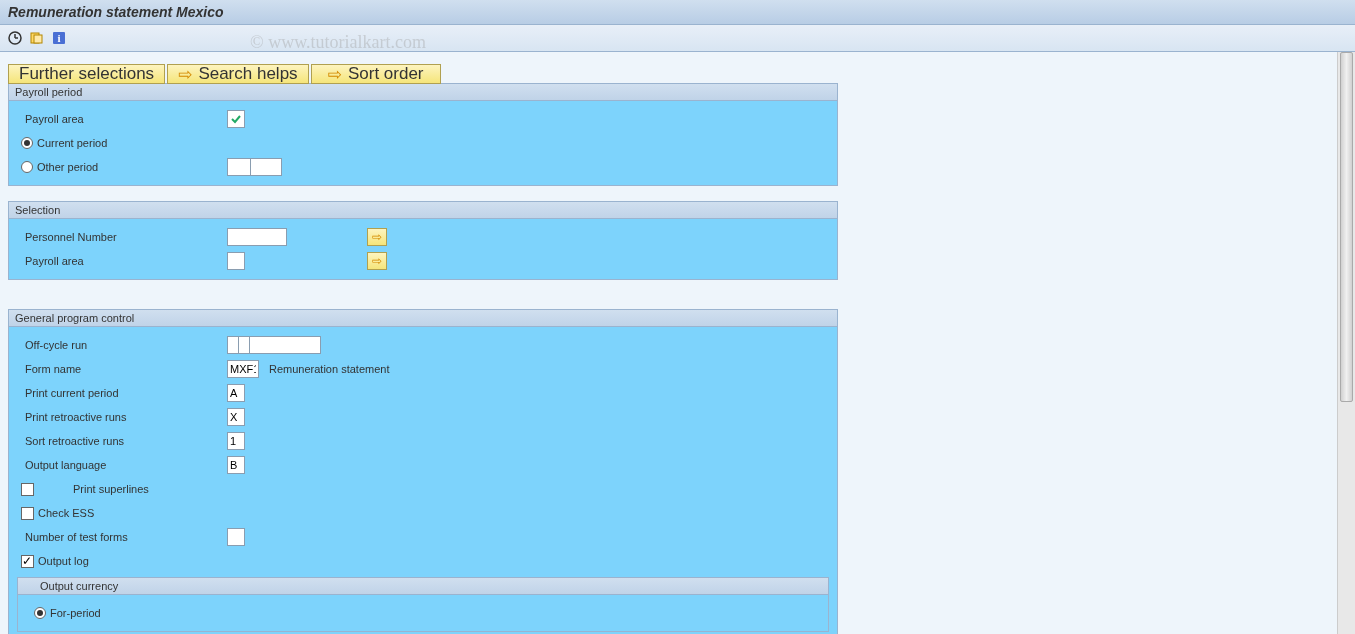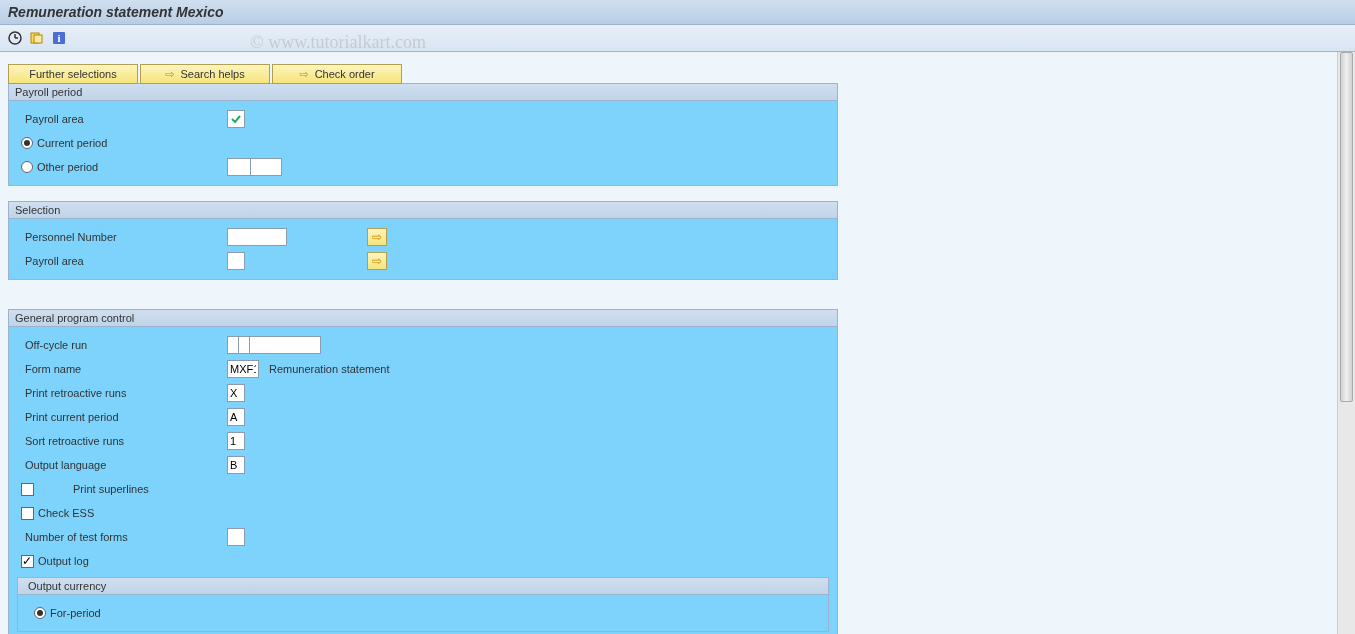--- a/index.html
+++ b/index.html
@@ -62,21 +62,21 @@
   }
   .button-row {
     display: flex;
     gap: 2px;
     margin-bottom: 0px;
   }
   .yellow-btn {
     background: linear-gradient(to bottom, #fdf4bf 0%, #f5e57a 100%);
     border: 1px solid #b0a050;
     padding: 2px 10px;
-    font-size: 11px;
+    font-size: 17px;
     display: inline-flex;
     align-items: center;
     gap: 6px;
     cursor: pointer;
     color: #333;
     height: 20px;
   }
   .yellow-btn.wide { min-width: 130px; justify-content: center; }
   .groupbox {
     border: 1px solid #9ab3cf;
@@ -253,21 +253,21 @@
   <div class="button-row">
     <button class="yellow-btn wide">
       <span>Further selections</span>
     </button>
     <button class="yellow-btn wide">
       <span style="color:#d48a00;">⇨</span>
       <span>Search helps</span>
     </button>
     <button class="yellow-btn wide">
       <span style="color:#d48a00;">⇨</span>
-      <span>Check order</span>
+      <span>Sort order</span>
     </button>
   </div>
 
   <div class="groupbox">
     <div class="groupbox-title">Payroll period</div>
     <div class="groupbox-body">
       <div class="row">
         <span class="label indent">Payroll area</span>
         <span class="checkbox-icon-box">
           <svg width="12" height="12" viewBox="0 0 12 12">
@@ -324,26 +324,26 @@
         <input type="text" class="input-offcycle1" value="" style="">
         <input type="text" class="input-offcycle2" value="" style="">
         <input type="text" class="input-offcycle3" value="" style="">
       </div>
       <div class="row">
         <span class="label indent">Form name</span>
         <input type="text" class="input-form" value="MXF1" style="">
         <span class="desc-text">Remuneration statement</span>
       </div>
       <div class="row">
+        <span class="label indent">Print current period</span>
+        <input type="text" class="input-short" value="A" style="">
+      </div>
+      <div class="row">
         <span class="label indent">Print retroactive runs</span>
         <input type="text" class="input-short" value="X" style="">
-      </div>
-      <div class="row">
-        <span class="label indent">Print current period</span>
-        <input type="text" class="input-short" value="A" style="">
       </div>
       <div class="row">
         <span class="label indent">Sort retroactive runs</span>
         <input type="text" class="input-short" value="1" style="">
       </div>
       <div class="row">
         <span class="label indent">Output language</span>
         <input type="text" class="input-short" value="B" style="">
       </div>
       <div class="row">
@@ -363,21 +363,21 @@
         <input type="text" class="input-tiny" value="" style="">
       </div>
       <div class="row">
         <label class="label" style="display:flex;align-items:center;cursor:pointer;">
           <input type="checkbox" class="checkbox" checked="" style="">
           <span>Output log</span>
         </label>
       </div>
 
       <div class="subgroup">
-        <div class="groupbox-title" style="padding-left:10px;">Output currency</div>
+        <div class="groupbox-title" style="padding-left:22px;">Output currency</div>
         <div class="groupbox-body" style="padding:6px 12px;">
           <div class="row">
             <label class="label" style="display:flex;align-items:center;cursor:pointer;">
               <input type="radio" class="radio" name="currency" checked="" style="">
               <span>For-period</span>
             </label>
           </div>
         </div>
       </div>
 

